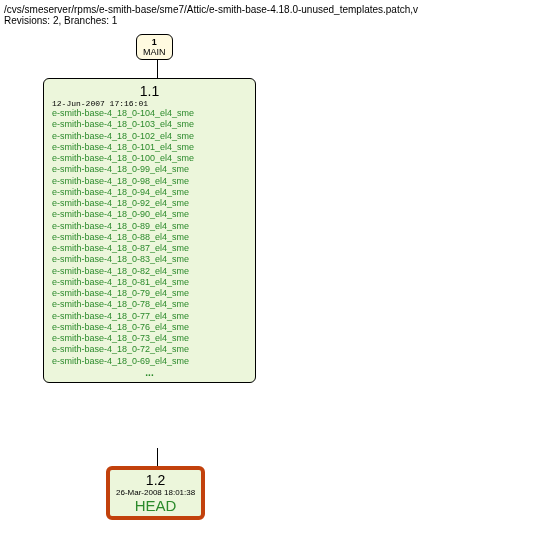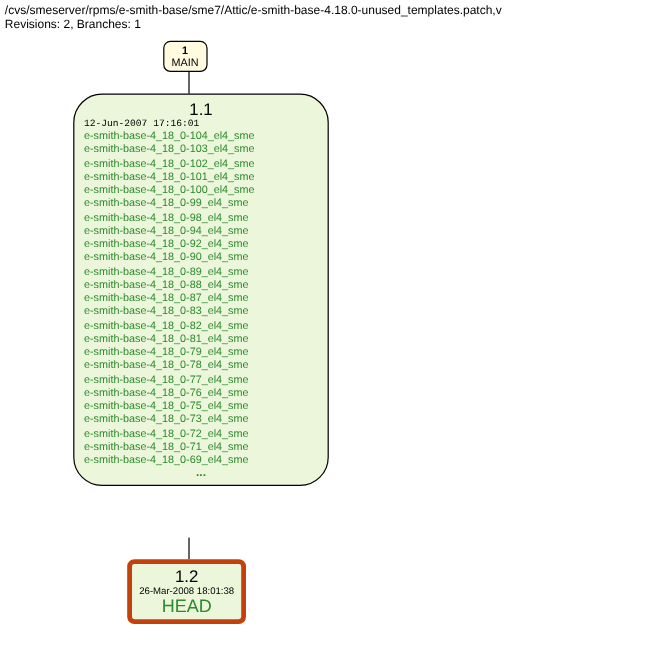--- a/index.html
+++ b/index.html
@@ -98,21 +98,21 @@
 
 <div class="diagram">
 
   <div class="edge" style="left:153px; top:28px; height:18px;"></div>
 
   <div class="node-small" style="left:132px; top:2px; background:#fffae0;">
     <span>1</span>
     <span class="label-sub">MAIN</span>
   </div>
 
-  <div class="node-big" id="rev11" style="left:57px; top:46px; width:195px;border-radius:24px;">
+  <div class="node-big" id="rev11" style="left:39px; top:46px; width:195px;">
     <div class="rev-label">1.1</div>
     <div class="date-label">12-Jun-2007 17:16:01</div>
     <div class="tags" id="tags11">
         <div>e-smith-base-4_18_0-104_el4_sme</div>
         <div>e-smith-base-4_18_0-103_el4_sme</div>
         <div>e-smith-base-4_18_0-102_el4_sme</div>
         <div>e-smith-base-4_18_0-101_el4_sme</div>
         <div>e-smith-base-4_18_0-100_el4_sme</div>
         <div>e-smith-base-4_18_0-99_el4_sme</div>
         <div>e-smith-base-4_18_0-98_el4_sme</div>
@@ -122,24 +122,22 @@
         <div>e-smith-base-4_18_0-89_el4_sme</div>
         <div>e-smith-base-4_18_0-88_el4_sme</div>
         <div>e-smith-base-4_18_0-87_el4_sme</div>
         <div>e-smith-base-4_18_0-83_el4_sme</div>
         <div>e-smith-base-4_18_0-82_el4_sme</div>
         <div>e-smith-base-4_18_0-81_el4_sme</div>
         <div>e-smith-base-4_18_0-79_el4_sme</div>
         <div>e-smith-base-4_18_0-78_el4_sme</div>
         <div>e-smith-base-4_18_0-77_el4_sme</div>
         <div>e-smith-base-4_18_0-76_el4_sme</div>
-        <div>e-smith-base-4_18_0-75_el4_sme</div>
         <div>e-smith-base-4_18_0-73_el4_sme</div>
         <div>e-smith-base-4_18_0-72_el4_sme</div>
-        <div>e-smith-base-4_18_0-71_el4_sme</div>
         <div>e-smith-base-4_18_0-69_el4_sme</div>
       </div>
     <div class="ellipsis">...</div>
   </div>
 
   <div class="edge" style="left:153px; top:416px; height:18px;"></div>
 
   <div class="node-mid" style="left:102px; top:434px;">
     <div class="rev-label">1.2</div>
     <div class="date-label">26-Mar-2008 18:01:38</div>

